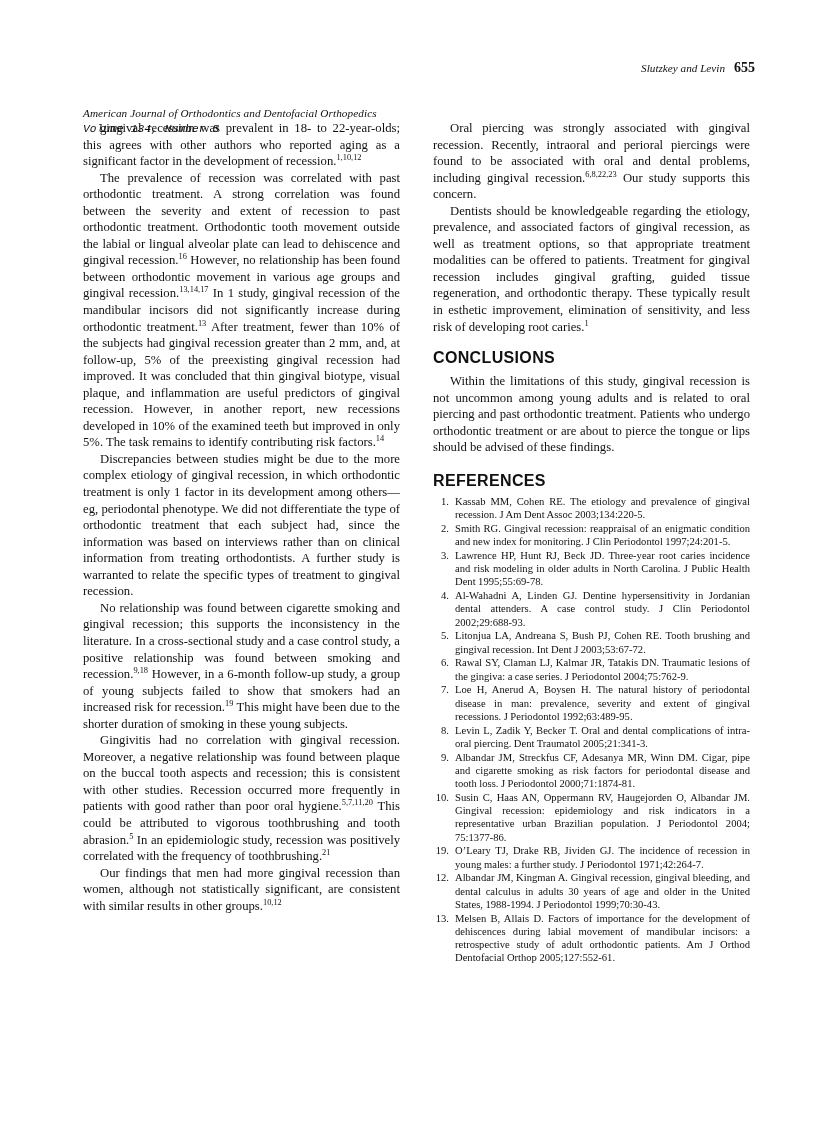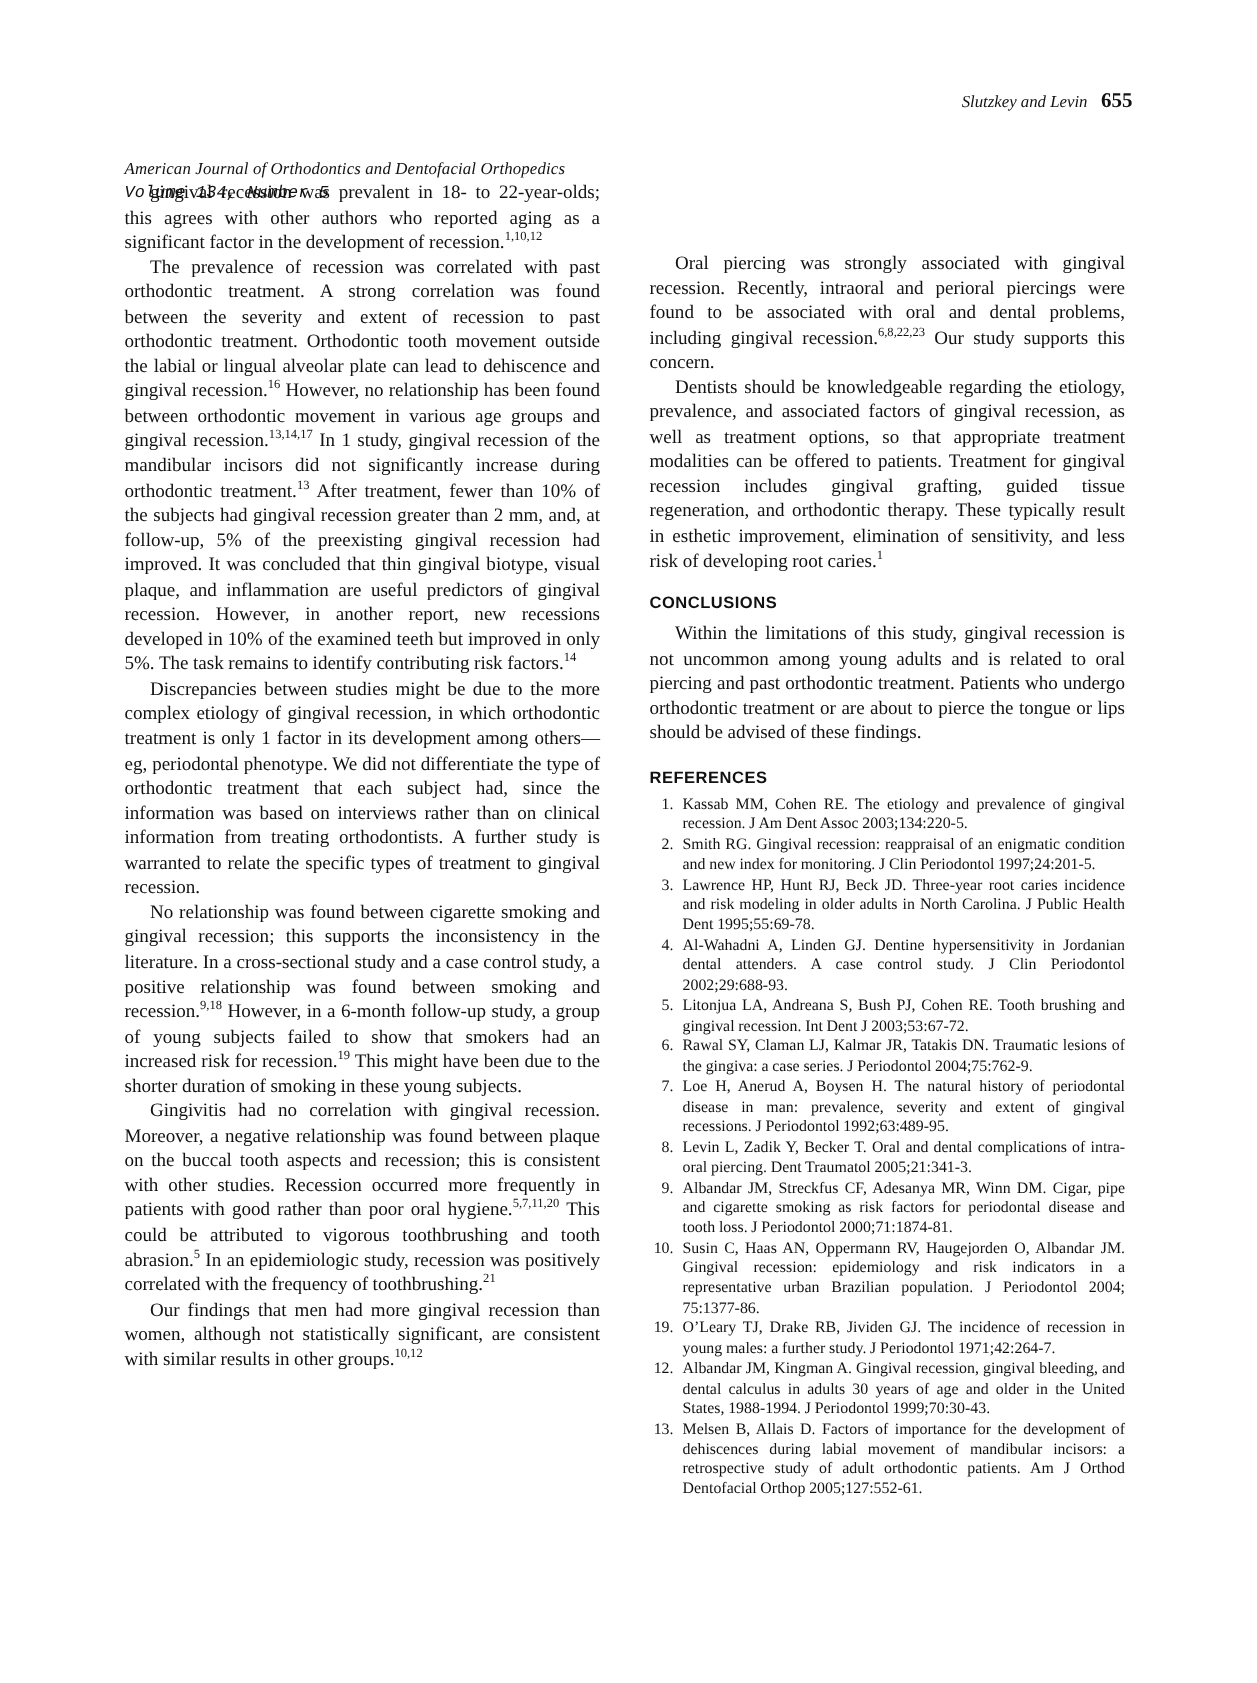--- a/index.html
+++ b/index.html
@@ -64,42 +64,42 @@
     top: 120px;
     width: 672px;
     height: 930px;
   }
   .col {
     position: absolute;
     top: 0;
     width: 317px;
   }
   .col-left  { left: 0; }
-  .col-right { left: 350px; margin-top: 47px; }
+  .col-right { left: 350px; }
 
   p.body {
     margin: 0;
     font-size: 12.7px;
     line-height: 16.55px;
     text-align: justify;
     text-indent: 17px;
     hyphens: none;
     word-spacing: -0.1px;
   }
 
   sup {
     font-size: 0.66em;
     vertical-align: super;
     line-height: 0;
   }
 
   h2.section {
     margin: 14px 0 6px 0;
     font-family: "Liberation Sans", "DejaVu Sans", sans-serif;
-    font-size: 11px;
+    font-size: 16px;
     font-weight: bold;
     letter-spacing: 0.35px;
     text-indent: 0;
   }
   h2.refhead {
     margin: 16px 0 5px 0;
   }
 
   
   ol.refs {

